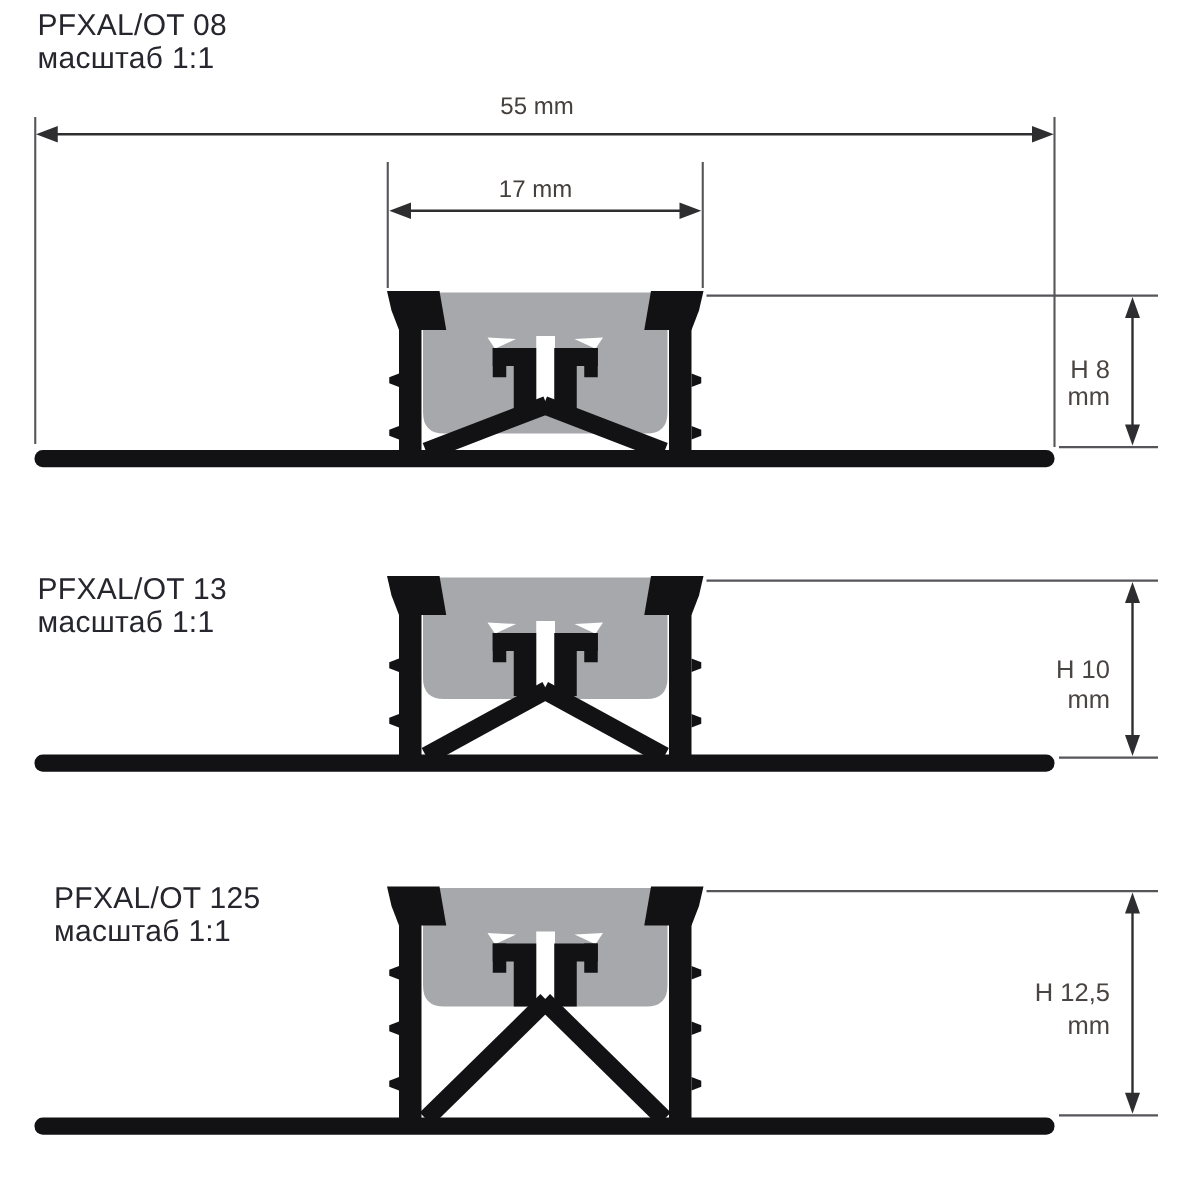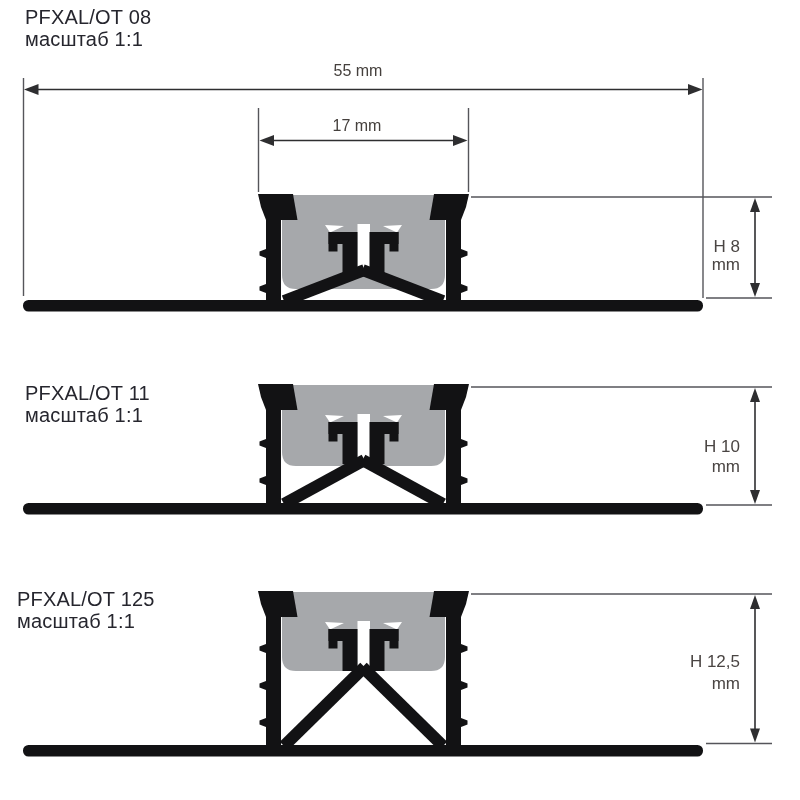--- a/index.html
+++ b/index.html
@@ -146,21 +146,21 @@
       <text class="h-text" x="740" y="667" text-anchor="end">H 12,5</text>
       <text class="h-text" x="740" y="689" text-anchor="end">mm</text>
     </g>
   </svg>
 
   <div class="plabel" style="left:25px; top:6px">
     <div>PFXAL/OT 08</div>
     <div>масштаб 1:1</div>
   </div>
   <div class="plabel" style="left:25px; top:382px">
-    <div>PFXAL/OT 11</div>
+    <div>PFXAL/OT 13</div>
     <div>масштаб 1:1</div>
   </div>
-  <div class="plabel" style="left:17px; top:588px">
+  <div class="plabel" style="left:36px; top:588px">
     <div>PFXAL/OT 125</div>
     <div>масштаб 1:1</div>
   </div>
 
 </div>
 
 </body></html>

